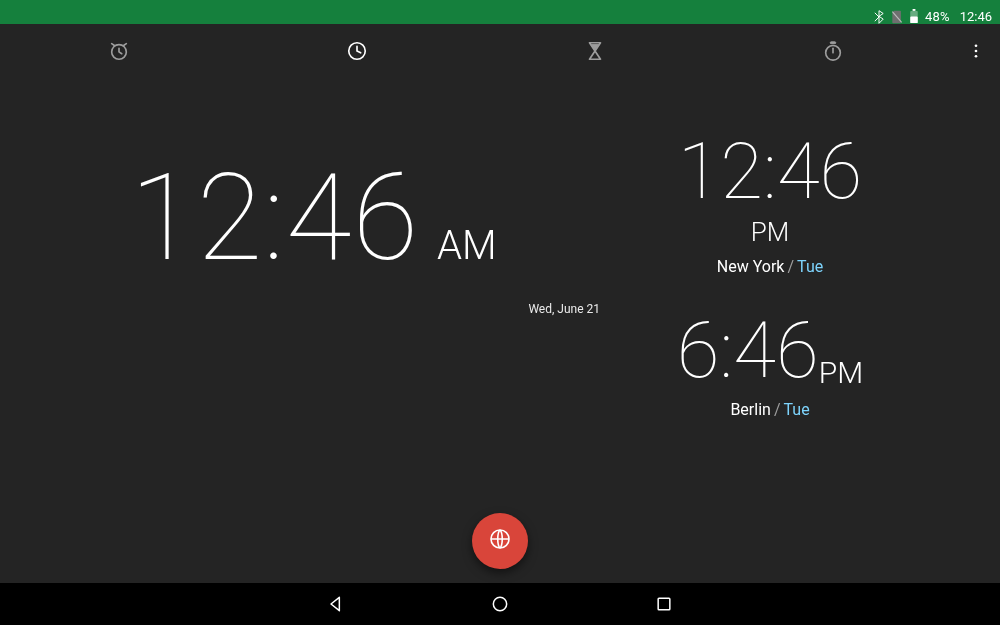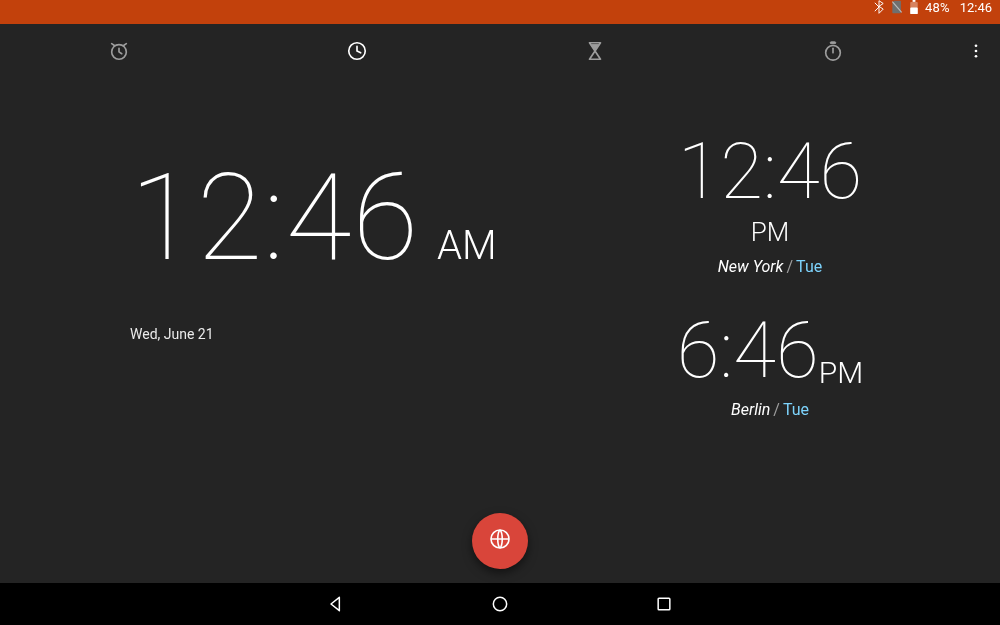--- a/index.html
+++ b/index.html
@@ -8,24 +8,24 @@
     height: 625px;
     background: #000;
     font-family: "Roboto", "Helvetica Neue", Arial, sans-serif;
     -webkit-font-smoothing: antialiased;
     color: #fff;
     overflow: hidden;
   }
   
   .statusbar {
     height: 24px;
-    background: #c2410c;
+    background: #15803d;
     display: flex;
     justify-content: flex-end;
-    align-items: flex-start;
+    align-items: flex-end;
     padding: 0 8px;
     gap: 6px;
     font-size: 13px;
     color: #fff;
   }
   .statusbar .ico { display: inline-flex; align-items: center; }
   .statusbar .battery-text { font-size: 13px; letter-spacing: .2px; }
   .statusbar .clock { font-size: 13px; margin-left: 4px; }
 
   
@@ -85,24 +85,24 @@
     line-height: 1;
     color: #fff;
   }
   .local .ampm {
     font-size: 40px;
     font-weight: 300;
     color: #fff;
     margin-top: 40px;
   }
   .local .date {
-    margin-top: 48px;
-    font-size: 14px;
+    margin-top: 24px;
+    font-size: 12px;
     font-weight: 400;
-    text-align: left;
+    text-align: right;
     color: #eaeaea;
   }
 
   .worldlist {
     position: absolute;
     right: 80px;
     top: 55px;
     width: 300px;
     display: flex;
     flex-direction: column;
@@ -129,21 +129,21 @@
     font-size: 26px;
     font-weight: 300;
     margin-top: 6px;
     color: #fff;
   }
   .wclock .loc {
     margin-top: 10px;
     font-size: 16px;
     font-weight: 400;
   }
-  .wclock .loc .city { color: #fff; font-style: italic; }
+  .wclock .loc .city { color: #fff; }
   .wclock .loc .sep { color: #9e9e9e; margin: 0 3px; }
   .wclock .loc .day { color: #7dd3fc; }
 
   
   .fab {
     position: absolute;
     left: 50%;
     transform: translateX(-50%);
     bottom: 14px;
     width: 56px;

